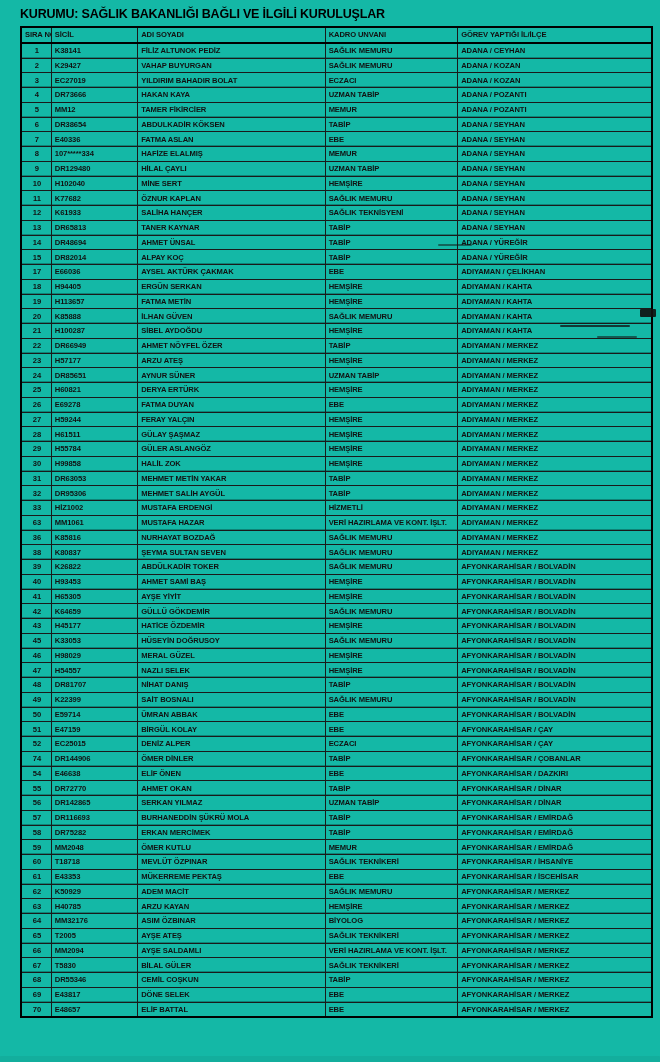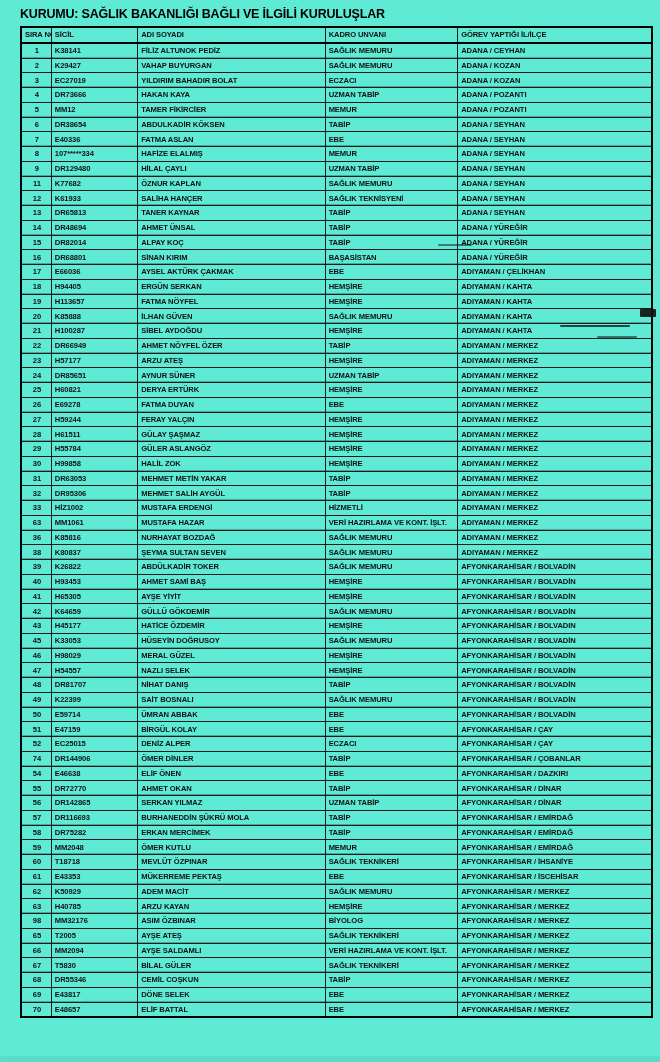--- a/index.html
+++ b/index.html
@@ -1,17 +1,17 @@
 <!DOCTYPE html>
 <html><head>
 <meta charset="utf-8">
 <style>
   html,body{margin:0;padding:0;background:#e8e8e8;}
   .page{
-    position:relative;width:660px;height:1062px;background:#5eead4;
+    position:relative;width:660px;height:1062px;background:#14b8a6;
     overflow:hidden;font-family:"Liberation Sans",sans-serif;color:#0a0a0a;
   }
   .doc-title{
     position:absolute;left:20px;top:7px;width:620px;
     font-size:12.5px;font-weight:700;letter-spacing:-0.2px;color:#000;
   }
   table.roster{
     position:absolute;left:20px;top:26px;width:633px;
     border-collapse:collapse;table-layout:fixed;
     border:2px solid #000;
@@ -116,20 +116,27 @@
           <td>ADANA / SEYHAN</td>
         </tr>
         <tr>
           <td class="center">9</td>
           <td>DR129480</td>
           <td>HİLAL ÇAYLI</td>
           <td>UZMAN TABİP</td>
           <td>ADANA / SEYHAN</td>
         </tr>
         <tr>
+          <td class="center">10</td>
+          <td>H102040</td>
+          <td>MİNE SERT</td>
+          <td>HEMŞİRE</td>
+          <td>ADANA / SEYHAN</td>
+        </tr>
+        <tr>
           <td class="center">11</td>
           <td>K77682</td>
           <td>ÖZNUR KAPLAN</td>
           <td>SAĞLIK MEMURU</td>
           <td>ADANA / SEYHAN</td>
         </tr>
         <tr>
           <td class="center">12</td>
           <td>K61933</td>
           <td>SALİHA HANÇER</td>
@@ -151,44 +158,37 @@
           <td>ADANA / YÜREĞİR</td>
         </tr>
         <tr>
           <td class="center">15</td>
           <td>DR82014</td>
           <td>ALPAY KOÇ</td>
           <td>TABİP</td>
           <td>ADANA / YÜREĞİR</td>
         </tr>
         <tr>
-          <td class="center">16</td>
-          <td>DR68801</td>
-          <td>SİNAN KIRIM</td>
-          <td>BAŞASİSTAN</td>
-          <td>ADANA / YÜREĞİR</td>
-        </tr>
-        <tr>
           <td class="center">17</td>
           <td>E66036</td>
           <td>AYSEL AKTÜRK ÇAKMAK</td>
           <td>EBE</td>
           <td>ADIYAMAN / ÇELİKHAN</td>
         </tr>
         <tr>
           <td class="center">18</td>
           <td>H94405</td>
           <td>ERGÜN SERKAN</td>
           <td>HEMŞİRE</td>
           <td>ADIYAMAN / KAHTA</td>
         </tr>
         <tr>
           <td class="center">19</td>
           <td>H113657</td>
-          <td>FATMA NÖYFEL</td>
+          <td>FATMA METİN</td>
           <td>HEMŞİRE</td>
           <td>ADIYAMAN / KAHTA</td>
         </tr>
         <tr>
           <td class="center">20</td>
           <td>K85888</td>
           <td>İLHAN GÜVEN</td>
           <td>SAĞLIK MEMURU</td>
           <td>ADIYAMAN / KAHTA</td>
         </tr>
@@ -466,21 +466,21 @@
           <td>AFYONKARAHİSAR / MERKEZ</td>
         </tr>
         <tr>
           <td class="center">63</td>
           <td>H40785</td>
           <td>ARZU KAYAN</td>
           <td>HEMŞİRE</td>
           <td>AFYONKARAHİSAR / MERKEZ</td>
         </tr>
         <tr>
-          <td class="center">98</td>
+          <td class="center">64</td>
           <td>MM32176</td>
           <td>ASIM ÖZBINAR</td>
           <td>BİYOLOG</td>
           <td>AFYONKARAHİSAR / MERKEZ</td>
         </tr>
         <tr>
           <td class="center">65</td>
           <td>T2005</td>
           <td>AYŞE ATEŞ</td>
           <td>SAĞLIK TEKNİKERİ</td>

